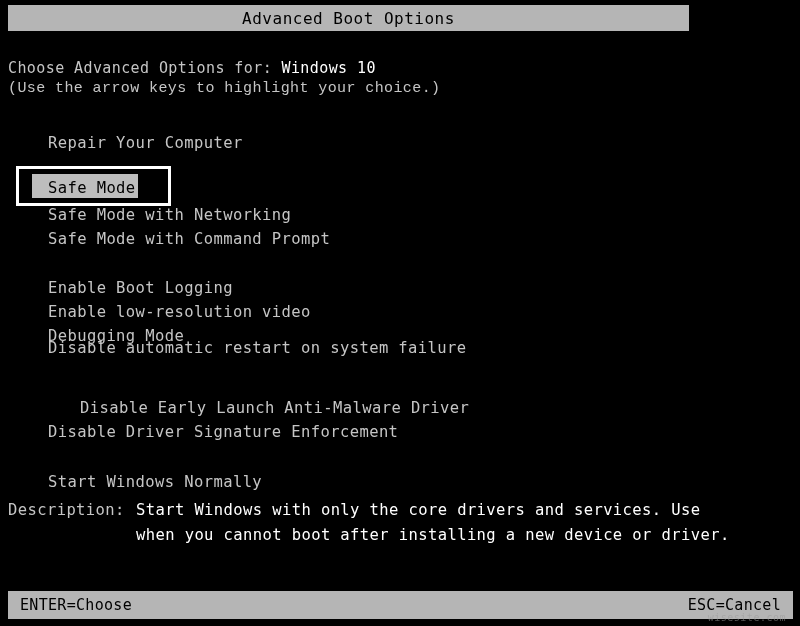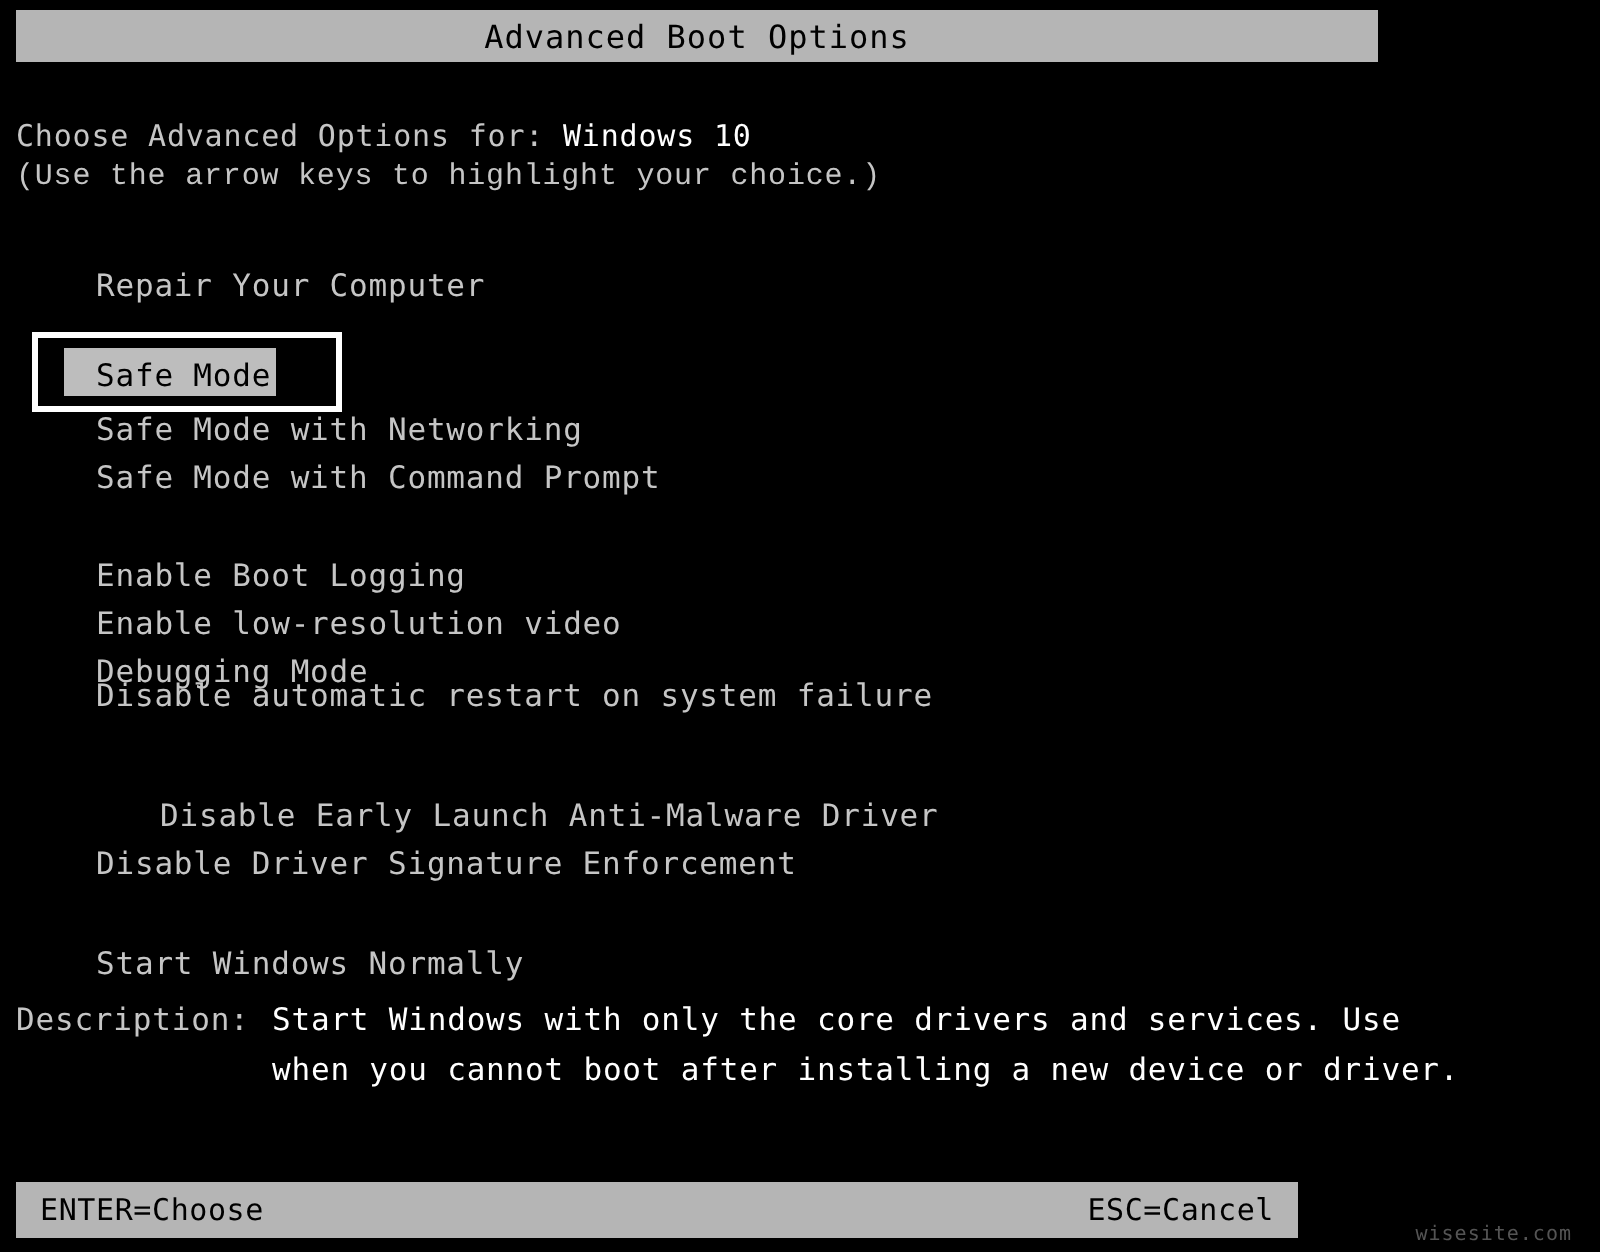--- a/index.html
+++ b/index.html
@@ -118,21 +118,21 @@
     letter-spacing: 0.4px;
   }
   .desc-line.d1 { left: 136px; top: 501px; }
   .desc-line.d2 { left: 136px; top: 526px; }
 
   
   .statusbar {
     position: absolute;
     left: 8px;
     top: 591px;
-    width: 641px;
+    width: 785px;
     height: 28px;
     background: #b5b5b5;
     color: #000000;
     box-sizing: border-box;
     display: flex;
     align-items: center;
     justify-content: space-between;
     padding: 0 12px;
     font-size: 15px;
     letter-spacing: 0.3px;

